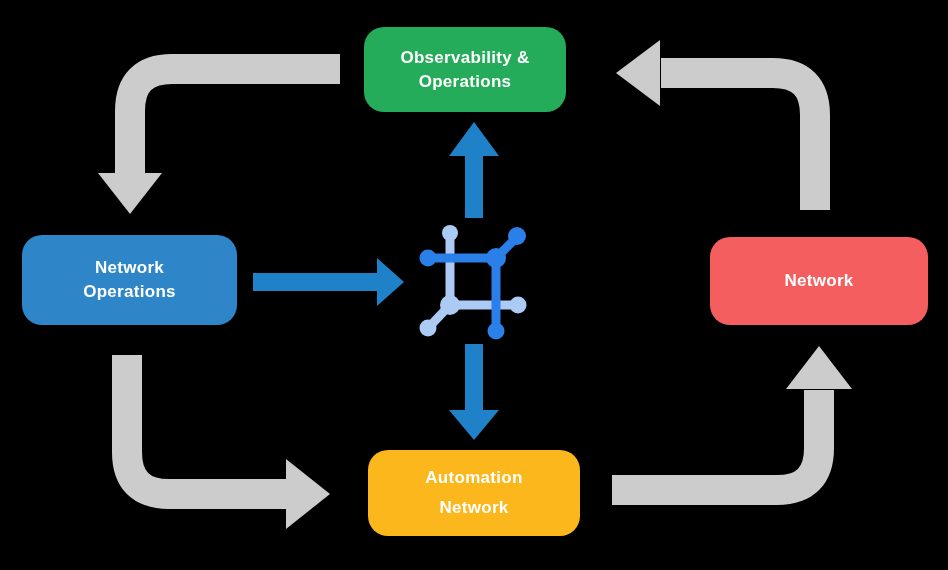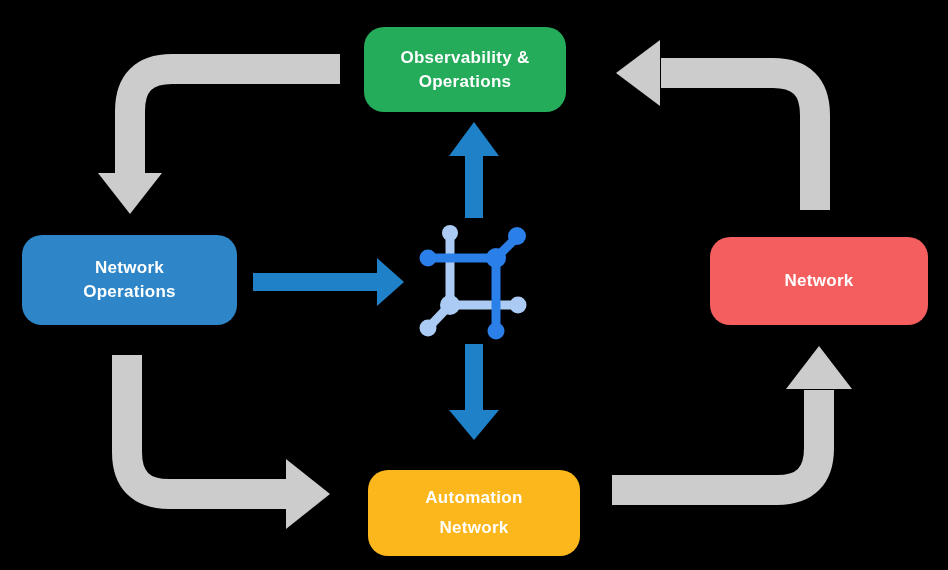--- a/index.html
+++ b/index.html
@@ -32,21 +32,21 @@
     color: #ffffff;
     font-size: 17px;
     font-weight: 700;
     letter-spacing: 0.3px;
     line-height: 1.4;
     text-align: center;
   }
   #node-observability { left: 364px; top: 27px;  width: 202px; height: 85px; align-items: center; }
   #node-operations    { left: 22px;  top: 235px; width: 215px; height: 90px; }
   #node-infrastructure{ left: 710px; top: 237px; width: 218px; height: 88px; }
-  #node-automation    { left: 368px; top: 470px; width: 212px; height: 86px; gap: 6px; }
+  #node-automation    { left: 368px; top: 450px; width: 212px; height: 86px; gap: 6px; }
 </style>
 </head>
 <body>
 
 <div class="canvas">
 
   <svg class="layer" viewBox="0 0 948 570" xmlns="http://www.w3.org/2000/svg">
 
     <g color="#CCCCCC">
       <path d="M 340 69 H 172 Q 130 69 130 111 V 176" fill="none" stroke="currentColor" stroke-width="30"></path>

